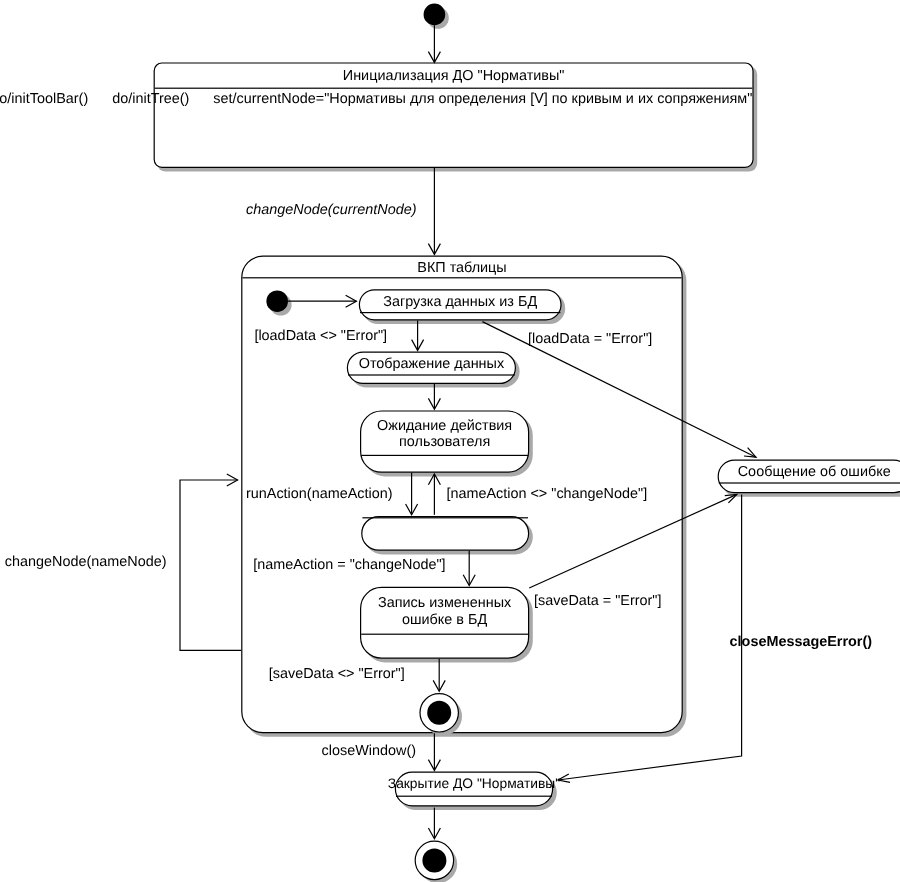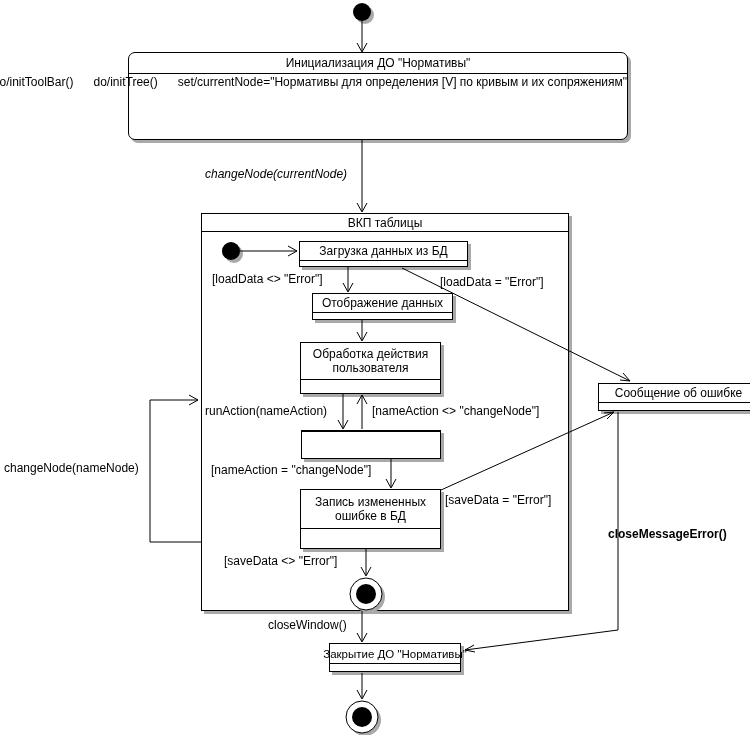--- a/index.html
+++ b/index.html
@@ -2,21 +2,21 @@
 <html><head>
 <meta charset="utf-8">
 <style>
   html,body{margin:0;padding:0;background:#fff;}
   .canvas{
     position:relative;width:750px;height:735px;background:#fff;
     font-family:"Liberation Sans",sans-serif;font-size:12px;color:#000;
     overflow:hidden;
   }
   .state{
-    position:absolute;background:#fff;border:1px solid #000;border-radius:0;
+    position:absolute;background:#fff;border:1px solid #000;border-radius:18px;
     box-shadow:3px 3px 0 #a9a9a9;box-sizing:border-box;
     display:flex;flex-direction:column;
   }
   .state .name{
     flex:1;display:flex;align-items:center;justify-content:center;
     text-align:center;line-height:14px;padding:0 2px;white-space:normal;
   }
   .state .sub{border-top:1px solid #000;flex:none;}
   .top-box .name{flex:none;border-bottom:1px solid #000;white-space:nowrap;}
   .top-box .acts{flex:1;display:flex;justify-content:flex-end;gap:20px;}
@@ -42,27 +42,27 @@
       <div>do/initTree()</div>
       <div>set/currentNode="Нормативы для определения [V] по кривым и их сопряжениям"</div>
     </div>
   </div>
 
   <div class="state" style="left:299px;top:241px;width:169px;height:26px;">
     <div class="name" style="white-space:nowrap;">Загрузка данных из БД</div>
     <div class="sub" style="height:5px;"></div>
   </div>
 
-  <div class="state" style="left:312px;top:293px;width:141px;height:27px;">
+  <div class="state" style="left:289px;top:293px;width:141px;height:27px;">
     <div class="name" style="white-space:nowrap;">Отображение данных</div>
     <div class="sub" style="height:6px;"></div>
   </div>
 
   <div class="state" style="left:300px;top:342px;width:141px;height:52px;">
-    <div class="name">Обработка действия пользователя</div>
+    <div class="name">Ожидание действия пользователя</div>
     <div class="sub" style="height:13px;"></div>
   </div>
 
   <div class="state" style="left:301px;top:430px;width:140px;height:29px;">
     <div class="sub" style="height:7px;"></div>
   </div>
 
   <div class="state" style="left:300px;top:489px;width:141px;height:60px;">
     <div class="name">Запись измененных ошибке в БД</div>
     <div class="sub" style="height:19px;"></div>

